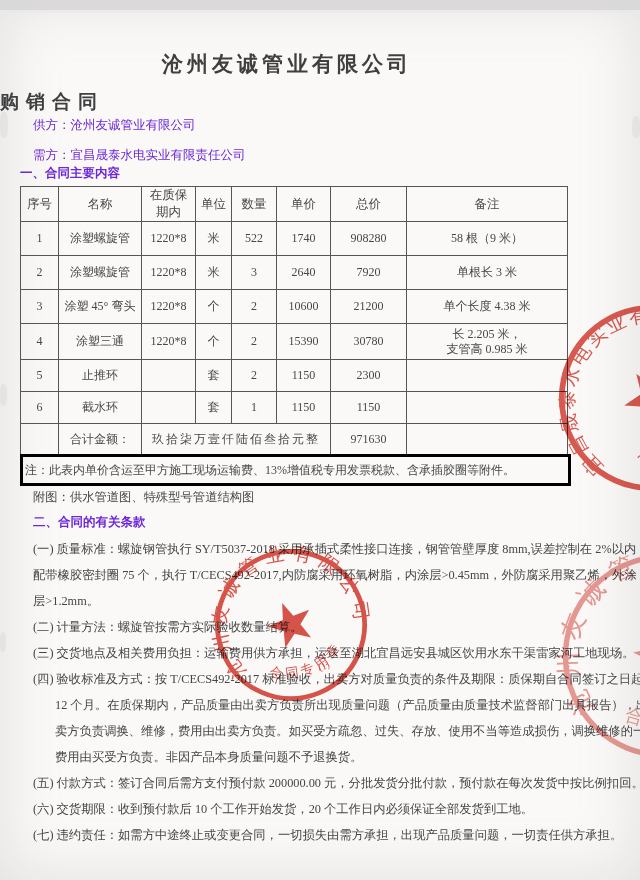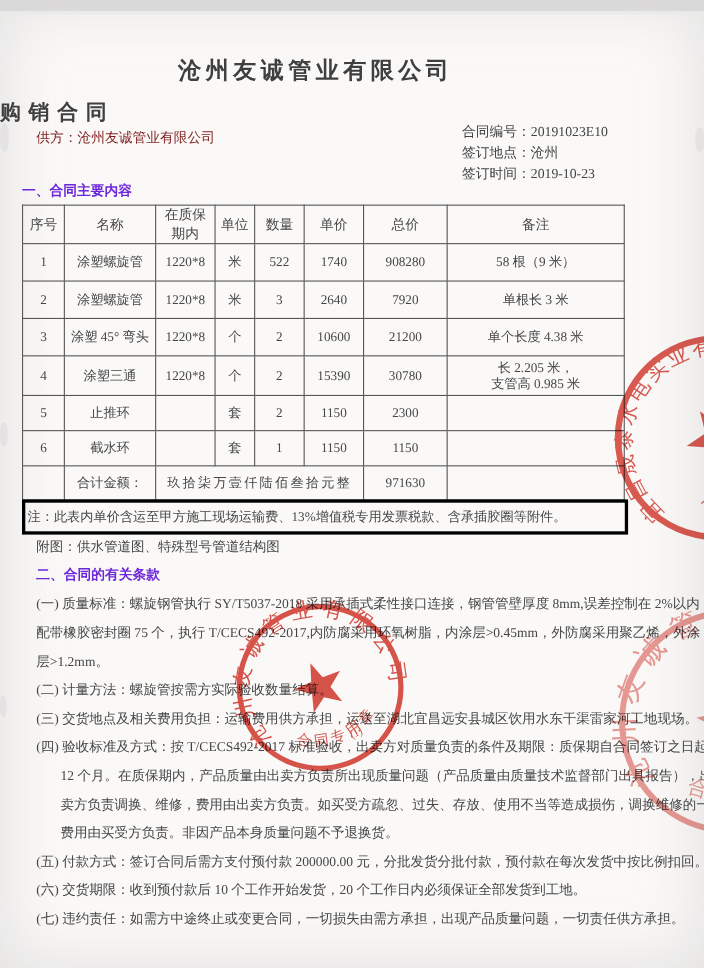--- a/index.html
+++ b/index.html
@@ -16,21 +16,21 @@
   
   .scan-strip{position:absolute;left:0;top:0;width:640px;height:10px;background:#d7d6d6;opacity:.85;}
   .scan-strip2{position:absolute;left:0;top:10px;width:640px;height:3px;background:#e9e8e8;opacity:.7;}
   .smudge{position:absolute;background:#dddcdc;opacity:.6;border-radius:40%;}
 
   .abs{position:absolute;white-space:nowrap;}
   .title-wrap{left:0;top:50px;width:574px;text-align:center;}
   .doc-company{font-size:21px;font-weight:600;letter-spacing:4px;color:#3f3f3f;}
   .doc-title{left:0;top:89px;width:574px;font-size:19px;font-weight:600;letter-spacing:7px;color:#3f3f3f;}
 
-  .party{left:33px;font-size:12.5px;color:#7f1d1d;}
+  .party{left:33px;font-size:12.5px;color:#6d28d9;}
   .meta{left:420px;top:111px;font-size:12.5px;line-height:19px;color:#434343;}
   .sec-heading{font-size:12.5px;font-weight:600;color:#6d28d9;}
 
   table.items{
     position:absolute;left:20px;top:186px;width:547px;
     border-collapse:collapse;table-layout:fixed;
     font-size:12px;color:#474747;
   }
   table.items th,table.items td{
     border:1px solid #565656;text-align:center;vertical-align:middle;
@@ -74,26 +74,24 @@
   <div class="smudge" style="left:632px;top:116px;width:8px;height:22px;"></div>
 
   <div class="abs title-wrap">
     <span class="doc-company">沧州友诚管业有限公司</span>
   </div>
   <div class="abs doc-title">购销合同</div>
 
   <div class="abs party" style="top:117px;">
     <span>供方：</span><span>沧州友诚管业有限公司</span>
   </div>
-
-  <div class="abs meta">
-    <div><span>合同编号：</span><span>20191023E10</span></div>
-    <div><span>签订地点：</span><span>沧州</span></div>
-    <div><span>签订时间：</span><span>2019-10-23</span></div>
-  </div>
+  <div class="abs party" style="top:147px;">
+    <span>需方：</span><span>宜昌晟泰水电实业有限责任公司</span>
+  </div>
+
 
   <div class="abs sec-heading" style="left:20px;top:165px;">一、合同主要内容</div>
 
   <table class="items">
     <colgroup>
       <col style="width:38px">
         <col style="width:83px">
         <col style="width:54px">
         <col style="width:36px">
       <col style="width:45px">

